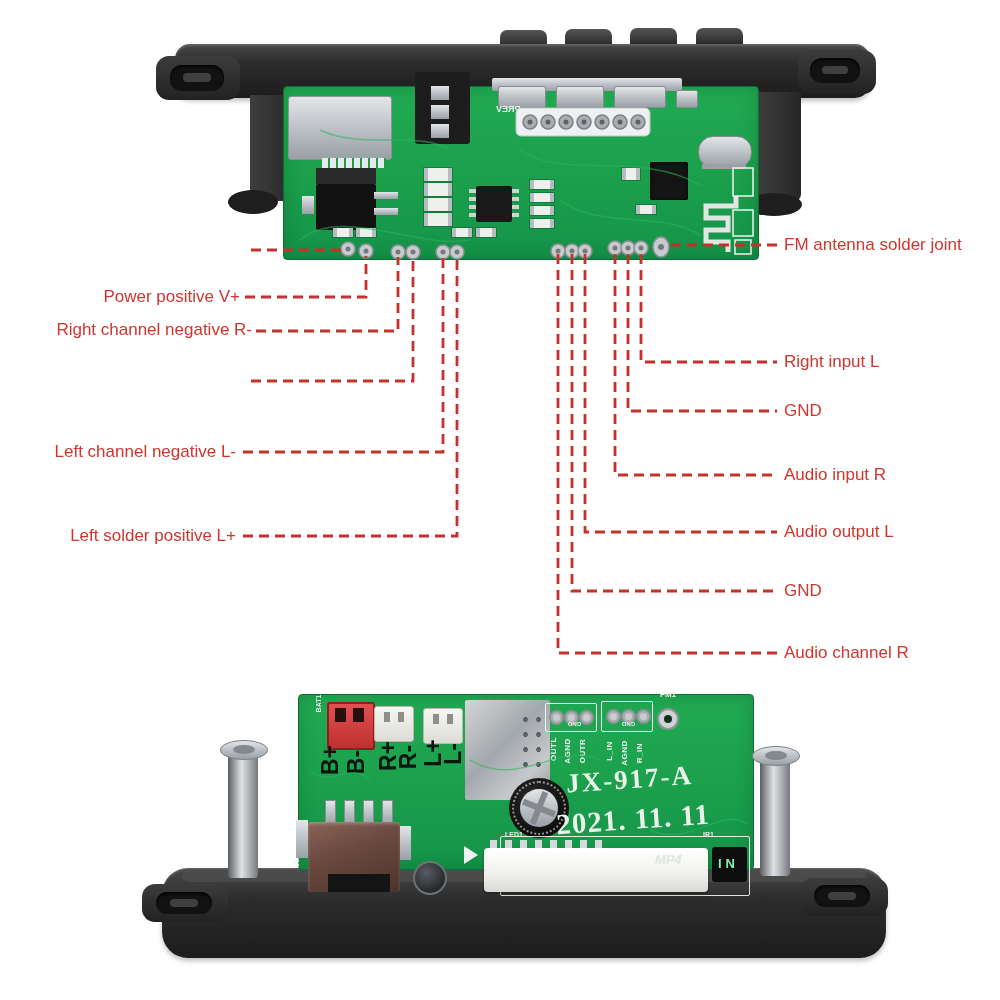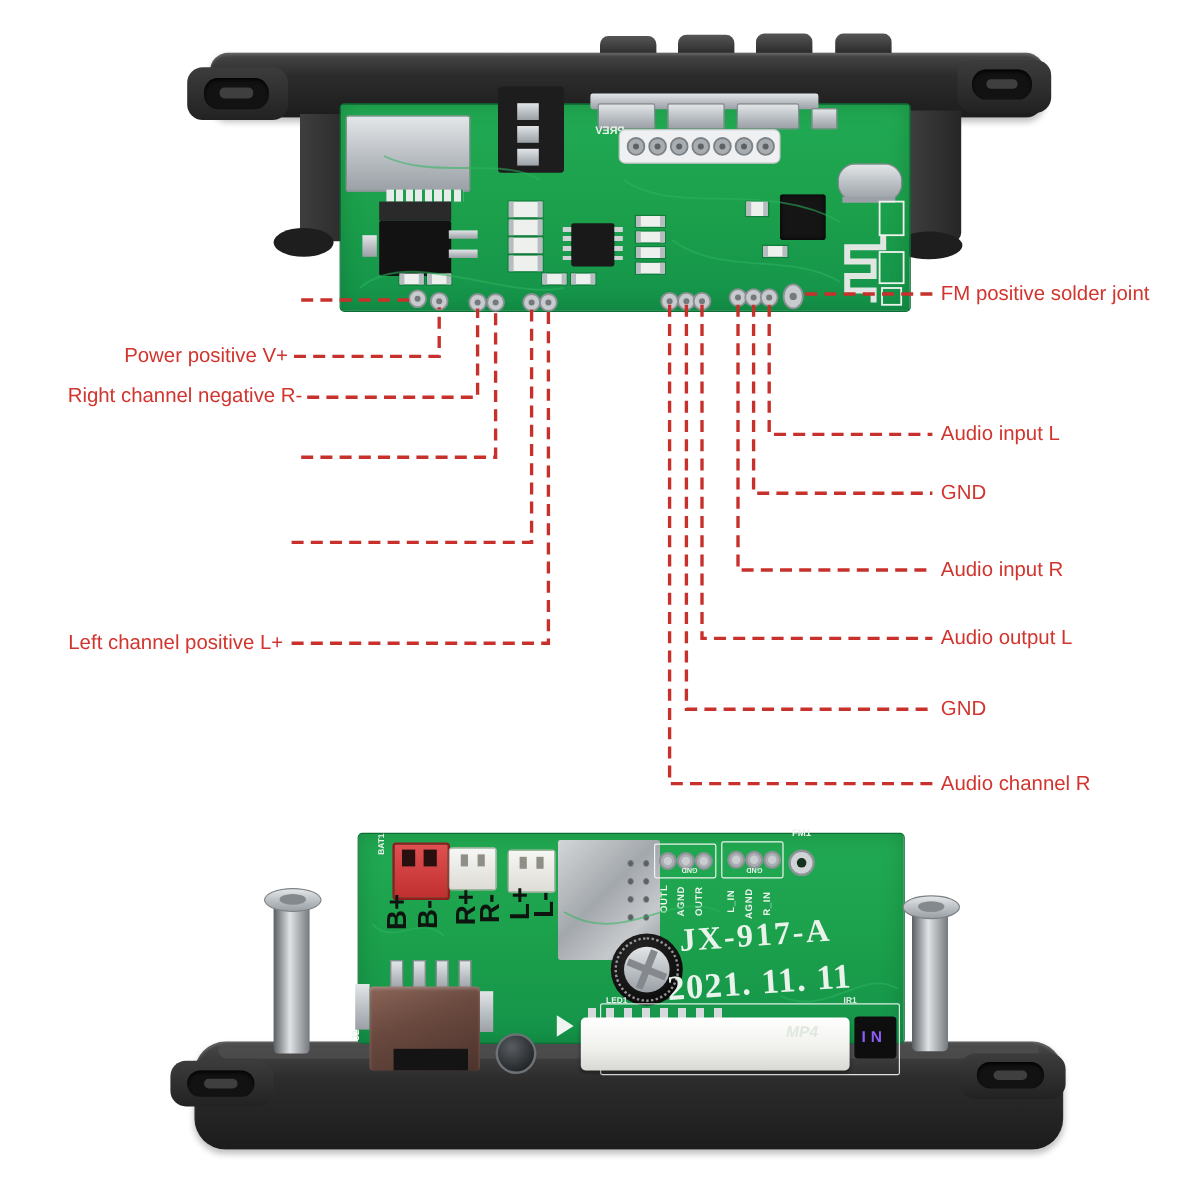--- a/index.html
+++ b/index.html
@@ -201,21 +201,21 @@
   <div class="abs" style="left:413px;top:861px;width:30px;height:30px;border-radius:50%;background:radial-gradient(circle at 38% 32%,#585d61,#232629 75%);border:2px solid #6d7276"></div>
 
   <div class="padbox" style="left:500px;top:836px;width:248px;height:58px;border-color:rgba(255,255,255,.85)"></div>
   <div class="silk" style="left:505px;top:831px;font-size:7px">LED1</div>
   <div class="abs" style="left:464px;top:846px;width:0;height:0;border-left:14px solid #f0f4f0;border-top:9px solid transparent;border-bottom:9px solid transparent"></div>
   <div class="abs" style="left:490px;top:840px;width:118px;height:14px;background:repeating-linear-gradient(90deg,#d7dadd 0 7px,transparent 7px 15px)"></div>
   <div class="abs" style="left:484px;top:848px;width:224px;height:44px;border-radius:4px;background:linear-gradient(180deg,#ffffff 0%,#efefec 60%,#d8d8d4 100%);box-shadow:0 2px 3px rgba(0,0,0,.35)"></div>
   <div class="silk" style="left:655px;top:852px;font-size:13px;font-style:italic;color:#dfe8df">MP4</div>
   <div class="silk" style="left:703px;top:831px;font-size:7px">IR1</div>
   <div class="abs" style="left:712px;top:847px;width:35px;height:35px;background:#0e0e0e;border-radius:3px">
-    <div class="silk" style="left:6px;top:9px;font-size:13px;letter-spacing:4px;color:#8b5cf6">IN</div>
+    <div class="silk" style="left:6px;top:9px;font-size:13px;letter-spacing:4px;color:#86efac">IN</div>
   </div>
 
   <div class="abs" style="left:228px;top:752px;width:30px;height:126px;background:linear-gradient(90deg,#5a5e62,#dfe3e6 45%,#75797d);border-radius:4px"></div>
   <div class="abs metal" style="left:220px;top:740px;width:46px;height:18px;border-radius:50%;border:1px solid #7c8185">
     <div class="abs" style="left:12px;top:4px;width:22px;height:9px;border-radius:50%;background:#84898d"></div>
   </div>
   <div class="abs" style="left:760px;top:756px;width:30px;height:120px;background:linear-gradient(90deg,#5a5e62,#dfe3e6 45%,#75797d);border-radius:4px"></div>
   <div class="abs metal" style="left:752px;top:746px;width:46px;height:18px;border-radius:50%;border:1px solid #7c8185">
     <div class="abs" style="left:12px;top:4px;width:22px;height:9px;border-radius:50%;background:#84898d"></div>
   </div>
@@ -307,23 +307,24 @@
       <path d="M628 254 V411 H777"></path>
       <path d="M615 254 V475 H777"></path>
       <path d="M585 254 V532 H777"></path>
       <path d="M572 254 V591 H777"></path>
       <path d="M558 254 V653 H777"></path>
     </g>
   </svg>
 
   <div class="lbl l" style="left:34px;top:320px;width:218px">Right channel negative R-</div>
   <div class="lbl l" style="left:24px;top:287px;width:216px">Power positive V+</div>
-  <div class="lbl l" style="left:20px;top:526px;width:216px">Left channel positive L+</div>
-
-  <div class="lbl r" style="left:784px;top:235px">FM positive solder joint</div>
-  <div class="lbl r" style="left:784px;top:352px">Audio input L</div>
+  <div class="lbl l" style="left:20px;top:442px;width:216px">Left channel negative L-</div>
+  <div class="lbl l" style="left:20px;top:526px;width:216px">Left solder positive L+</div>
+
+  <div class="lbl r" style="left:784px;top:235px">FM antenna solder joint</div>
+  <div class="lbl r" style="left:784px;top:352px">Right input L</div>
   <div class="lbl r" style="left:784px;top:401px">GND</div>
   <div class="lbl r" style="left:784px;top:465px">Audio input R</div>
   <div class="lbl r" style="left:784px;top:522px">Audio output L</div>
   <div class="lbl r" style="left:784px;top:581px">GND</div>
   <div class="lbl r" style="left:784px;top:643px">Audio channel R</div>
 
 </div>
 
 </body></html>

